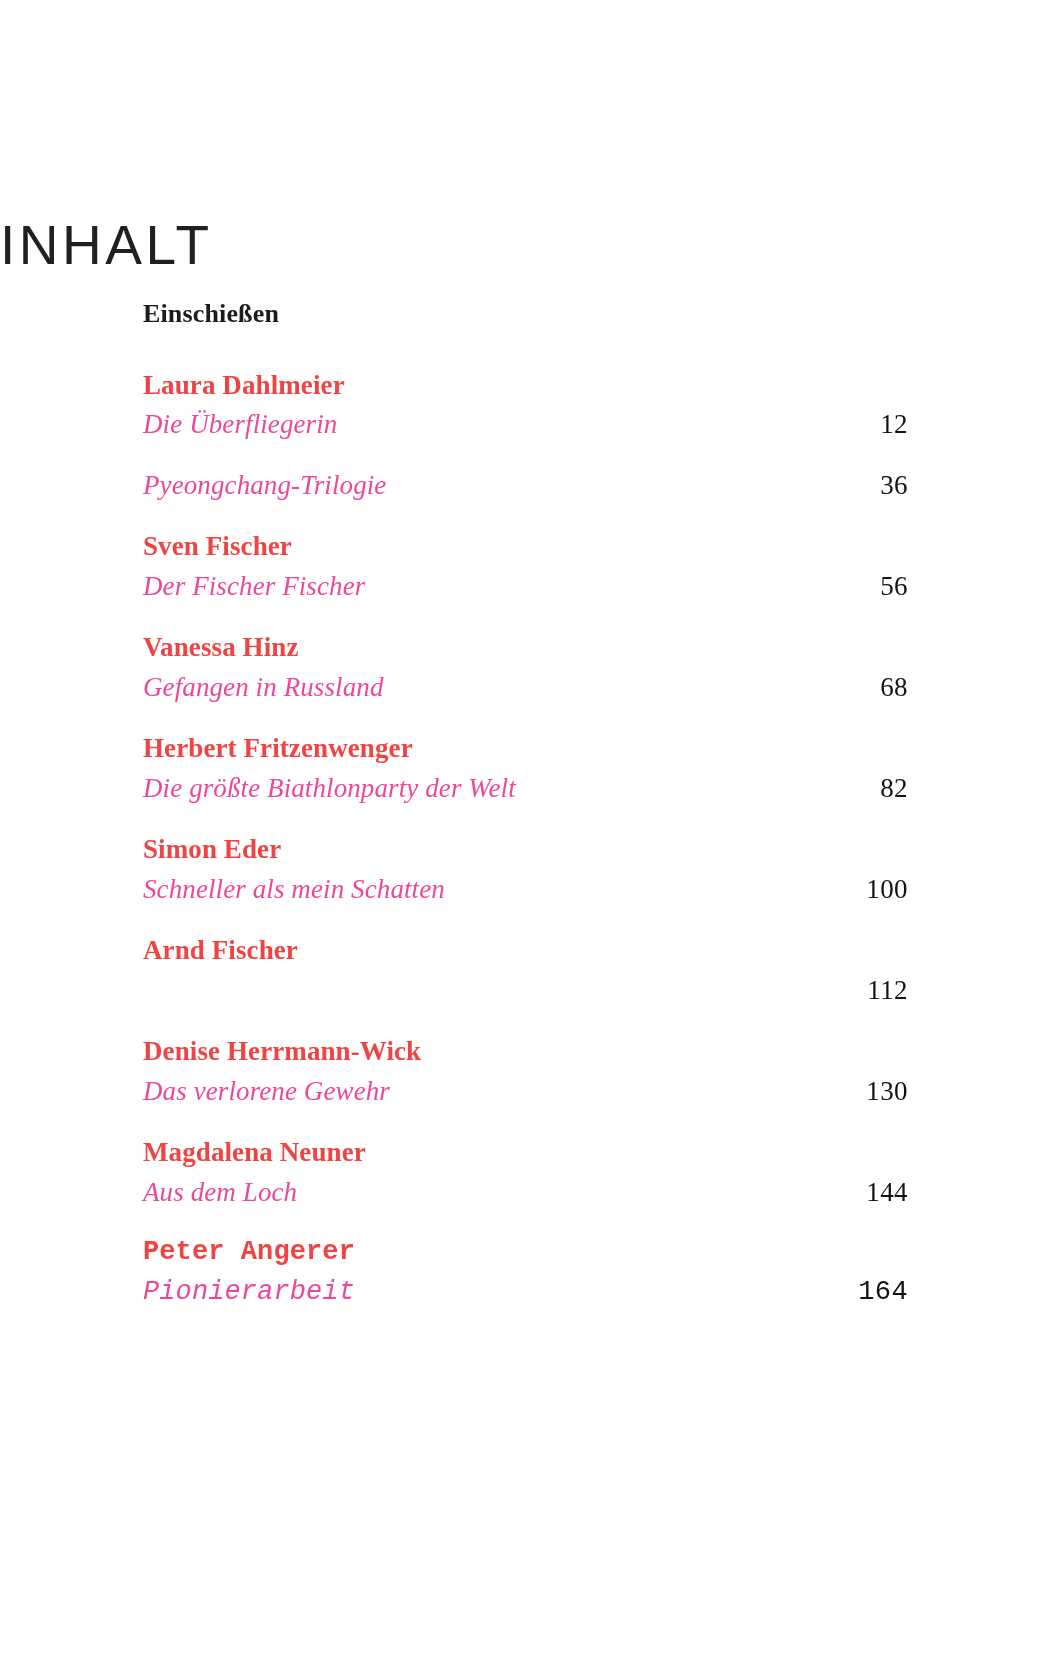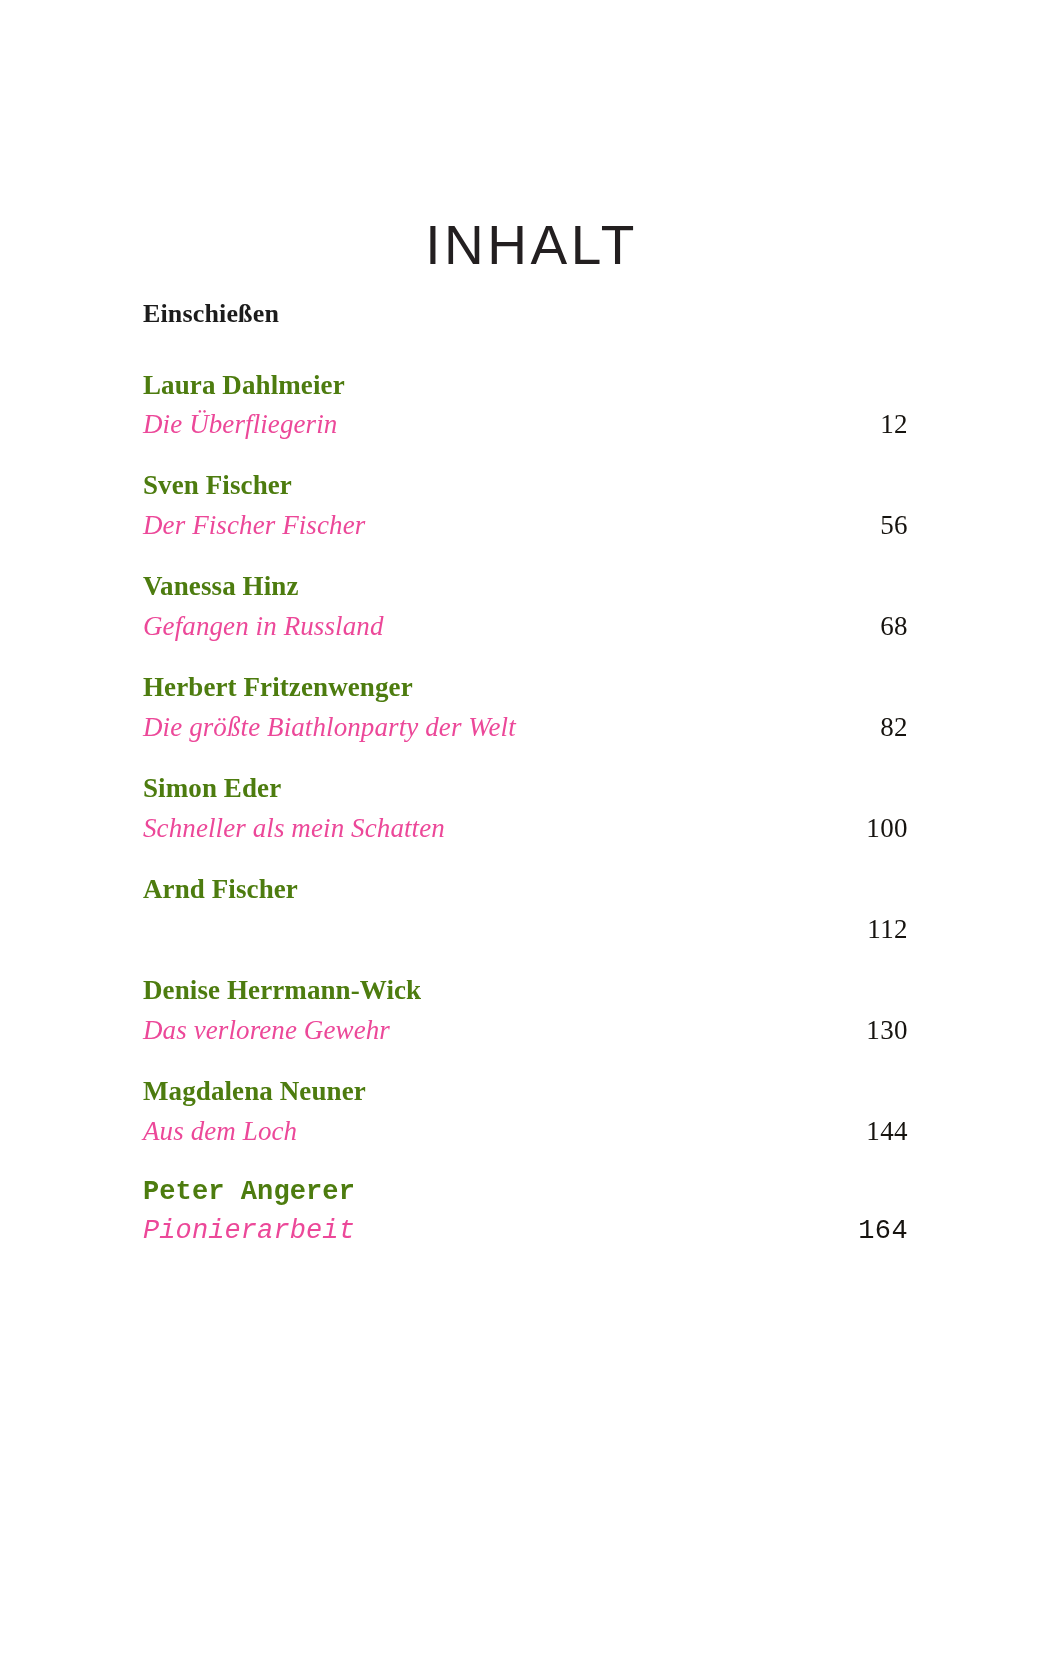--- a/index.html
+++ b/index.html
@@ -21,21 +21,21 @@
     inset: 0;
     background: #ffffff;
   }
 
   
   .toc-title {
     position: absolute;
     top: 181px;
     left: 0;
     width: 1063px;
-    text-align: center;
+    text-align: left;
     font-family: "Liberation Sans", "DejaVu Sans", sans-serif;
     font-size: 55px;
     font-weight: 400;
     letter-spacing: 3.5px;
     color: #231f20;
     line-height: 1;
   }
 
   
   .toc-body {
@@ -62,21 +62,21 @@
     margin-bottom: 0;
     font-family: Liberation Mono, monospace;
   }
 
   .entry-name {
     display: block;
     font-size: 27px;
     font-weight: 700;
     letter-spacing: 0.1px;
     line-height: 1.22;
-    color: #4d7c0f;
+    color: #ef4444;
     margin-bottom: 7px;
   }
 
   .entry-line {
     display: flex;
     align-items: baseline;
     width: 100%;
   }
 
   .entry-subtitle {
@@ -121,20 +121,25 @@
   <div class="toc-entry">
     <span class="entry-name">Laura Dahlmeier</span>
     <div class="entry-line">
       <span class="entry-subtitle">Die Überfliegerin</span>
       <span class="entry-spacer"></span>
       <span class="entry-page">12</span>
     </div>
   </div>
 
   <div class="toc-entry">
+    <div class="entry-line">
+      <span class="entry-subtitle">Pyeongchang-Trilogie</span>
+      <span class="entry-spacer"></span>
+      <span class="entry-page">36</span>
+    </div>
   </div>
 
   <div class="toc-entry">
     <span class="entry-name">Sven Fischer</span>
     <div class="entry-line">
       <span class="entry-subtitle">Der Fischer Fischer</span>
       <span class="entry-spacer"></span>
       <span class="entry-page">56</span>
     </div>
   </div>

